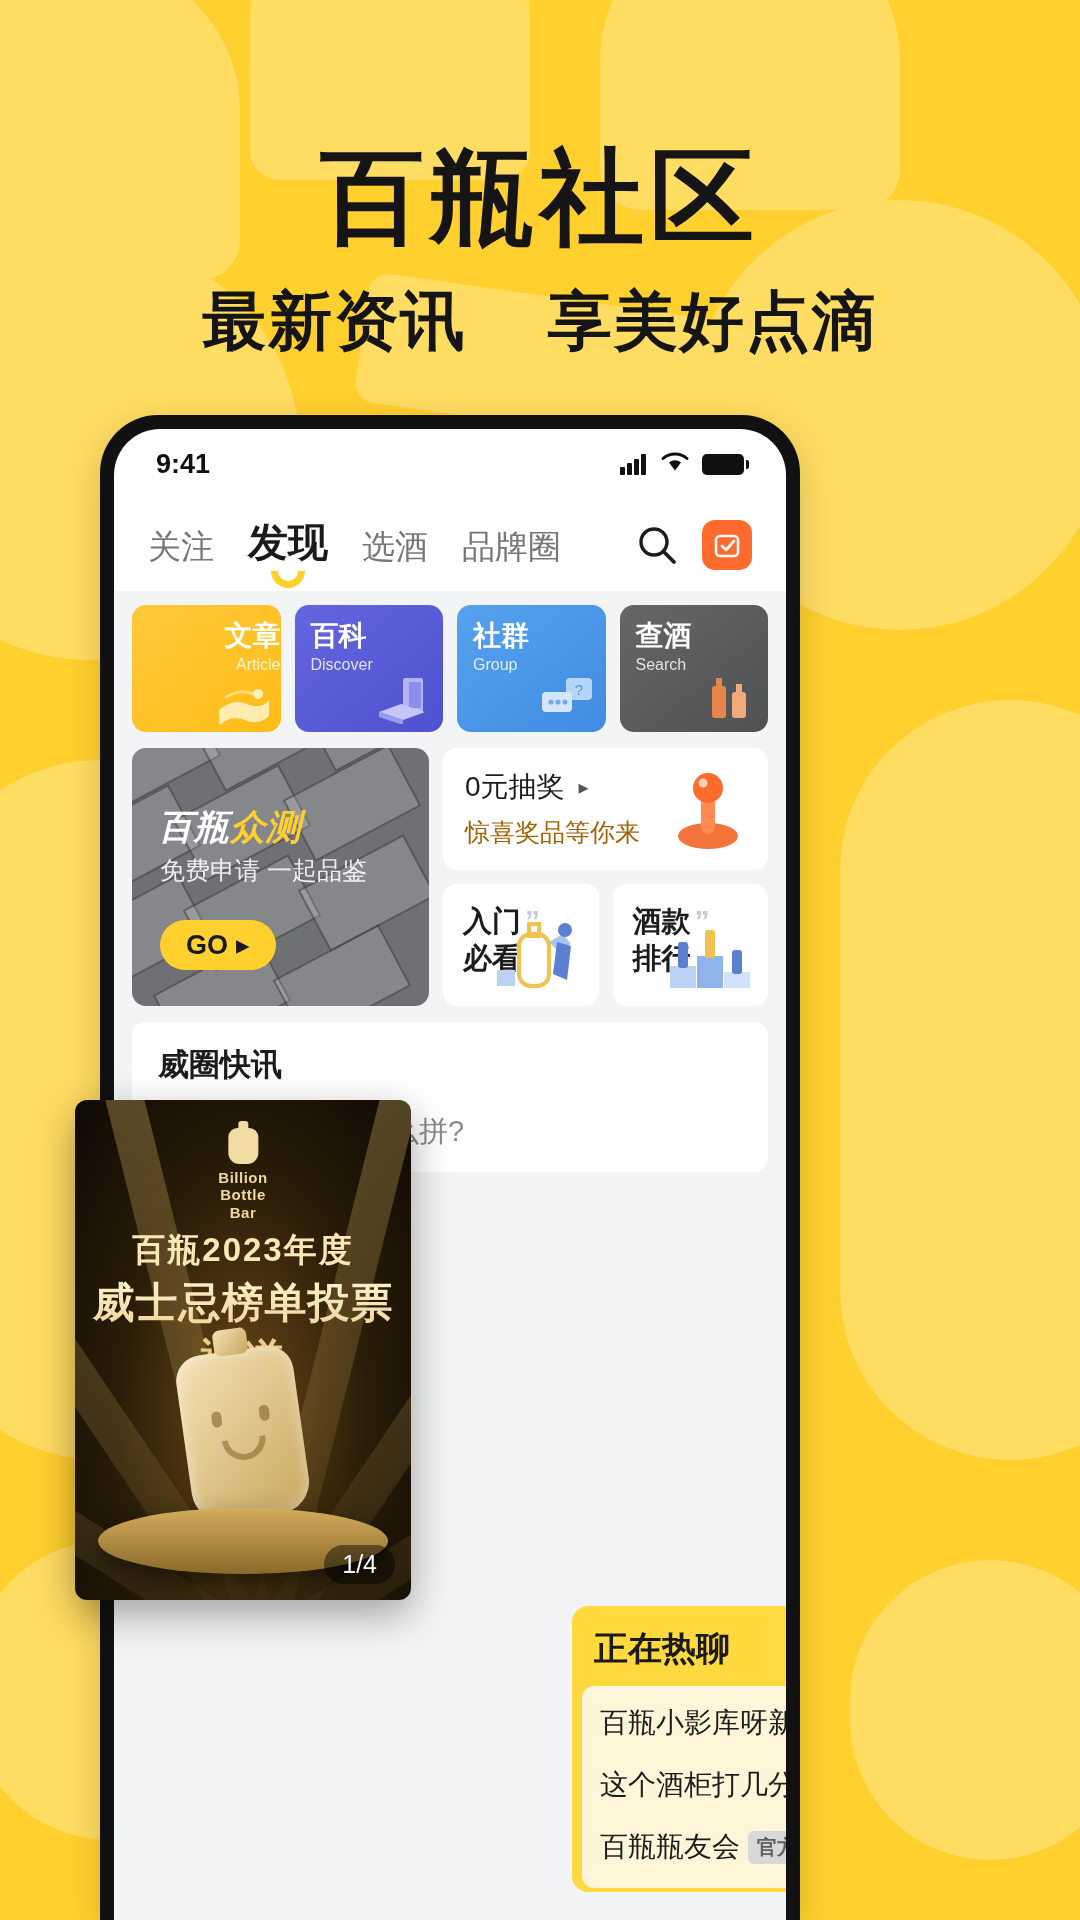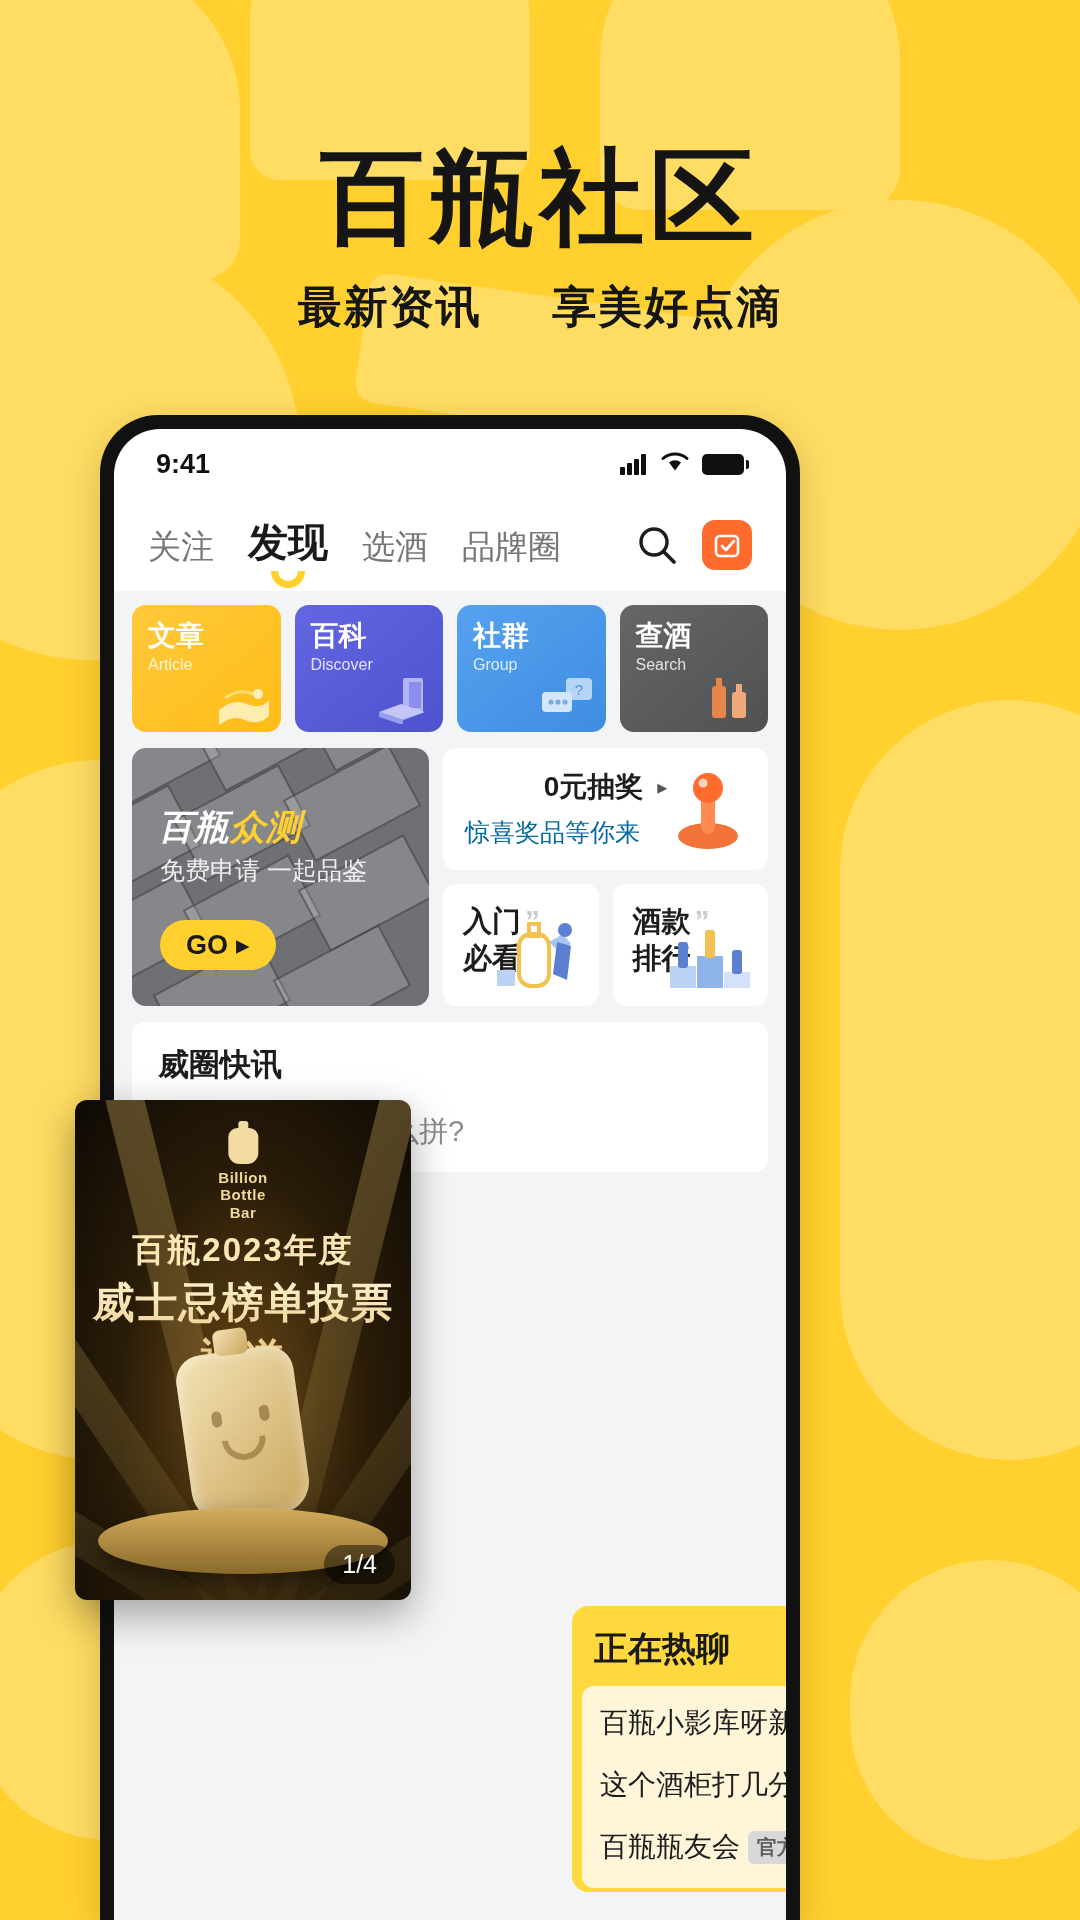--- a/index.html
+++ b/index.html
@@ -19,21 +19,21 @@
   #hero-title {
     margin-top:140px;
     font-size:104px;
     font-weight:bold;
     letter-spacing:6px;
     color:#151515;
     line-height:1.1;
   }
   #hero-subtitle {
     margin-top:24px;
-    font-size:44px;
+    font-size:64px;
     font-weight:bold;
     letter-spacing:2px;
     color:#151515;
   }
   #hero-subtitle .gap { display:inline-block; width:42px; }
 
   
   #phone {
     position:absolute;
     left:100px; top:415px;
@@ -134,22 +134,22 @@
     background:#FFD02E; color:#1a1a1a; font-weight:bold;
     font-size:27px; border-radius:30px; padding:9px 26px;
     display:flex; align-items:center; gap:8px;
   }
 
   #promo-right { flex:1; display:flex; flex-direction:column; gap:14px; }
   #lottery-card {
     height:122px; border-radius:14px; background:#fff;
     padding:20px 22px; position:relative; overflow:hidden;
   }
-  #lottery-title { font-size:28px; font-weight:bold; color:#1c1c1c; display:flex; align-items:center; gap:14px;justify-content:center;}
-  #lottery-sub { font-size:25px; color:#0369a1; margin-top:10px; }
+  #lottery-title { font-size:28px; font-weight:normal; color:#1c1c1c; display:flex; align-items:center; gap:14px;}
+  #lottery-sub { font-size:25px; color:#a16207; margin-top:10px; }
   #lottery-art { position:absolute; right:16px; top:14px; }
 
   #small-row { display:flex; gap:14px; flex:1; }
   .small-card {
     flex:1; border-radius:14px; background:#fff;
     padding:18px 20px; position:relative; overflow:hidden;
   }
   .small-title { font-size:29px; font-weight:bold; color:#1c1c1c; line-height:1.25; }
   .quote-mark { color:#C9CBCF; font-size:30px; font-weight:bold; margin-left:4px; }
   .small-art { position:absolute; right:10px; bottom:8px; }
@@ -331,21 +331,21 @@
               <rect x="4" y="6" width="22" height="20" rx="4" fill="none" stroke="#fff" stroke-width="2.6"></rect>
               <path d="M10 16 l4 4 l8 -9" stroke="#fff" stroke-width="2.8" fill="none" stroke-linecap="round" stroke-linejoin="round"></path>
             </svg>
         </span>
       </div>
     </div>
 
     <div id="content">
 
       <div id="cat-row">
-        <div class="cat-card" style="background:linear-gradient(140deg,#FFC93B,#FFBC16);">
+        <div class="cat-card" style="background:linear-gradient(140deg,#FFC93B,#FFBC16);text-align:right;">
           <div class="cat-cn">文章</div>
           <div class="cat-en">Article</div>
           <span class="cat-art">
             <svg width="62" height="52" viewBox="0 0 62 52">
                 <path d="M8 38 q14 -12 28 -6 q14 6 22 -4 l0 16 q-10 10 -24 4 q-14 -6 -26 6 Z" fill="#FFF0B8"></path>
                 <path d="M14 26 q14 -10 28 -4" stroke="#FFE07A" stroke-width="3" fill="none"></path>
                 <circle cx="47" cy="22" r="5" fill="#FFF3C6"></circle>
               </svg>
           </span>
         </div>

